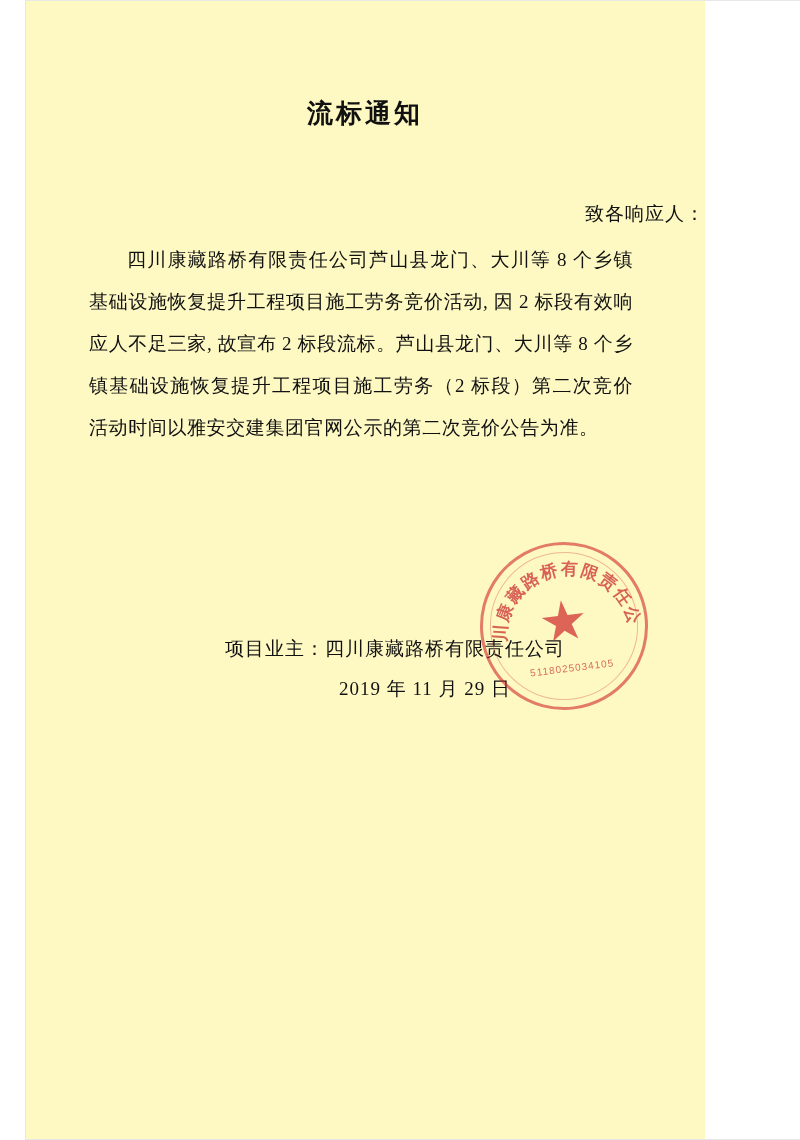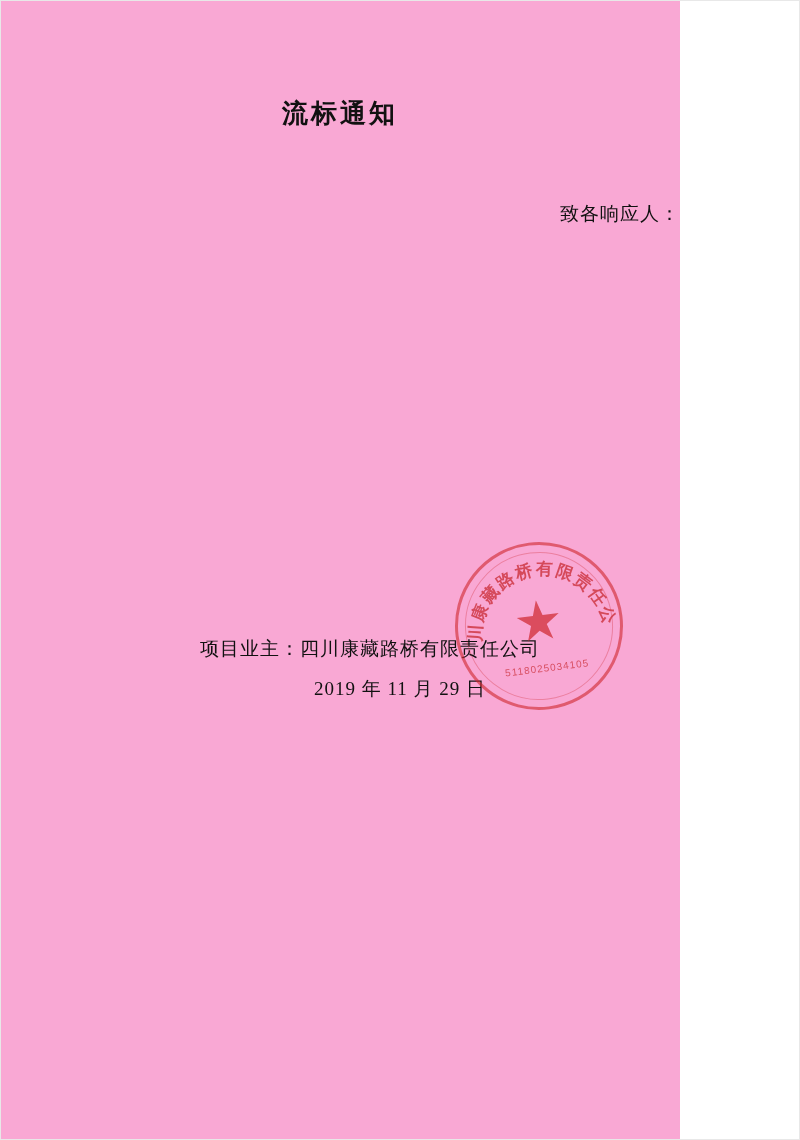--- a/index.html
+++ b/index.html
@@ -12,22 +12,23 @@
     background: #ffffff;
     font-family: "Liberation Serif", "DejaVu Serif", serif;
     color: #1a1a1a;
     position: relative;
     overflow: hidden;
   }
   .page {
     position: relative;
     width: 680px;
     height: 1140px;
-    background: #f9a8d4;
+    background: #fef9c3;
     box-sizing: border-box;
+    margin-left: 25px;
   }
   .doc-title {
     text-align: center;
     font-size: 26px;
     font-weight: bold;
     letter-spacing: 3px;
     margin: 0;
     padding-top: 96px;
     color: #111;
   }
@@ -135,20 +136,21 @@
 </style>
 </head>
 <body>
 
 <div class="page">
 
   <h1 class="doc-title">流标通知</h1>
 
   <p class="salutation">致各响应人：</p>
 
+  <p class="body-text">四川康藏路桥有限责任公司芦山县龙门、大川等 8 个乡镇基础设施恢复提升工程项目施工劳务竞价活动, 因 2 标段有效响应人不足三家, 故宣布 2 标段流标。芦山县龙门、大川等 8 个乡镇基础设施恢复提升工程项目施工劳务（2 标段）第二次竞价活动时间以雅安交建集团官网公示的第二次竞价公告为准。</p>
 
   <div class="signature-block">
     <p class="sig-line">项目业主：四川康藏路桥有限责任公司</p>
     <p class="sig-line date">2019 年 11 月 29 日</p>
   </div>
 
   <div class="seal">
     <div class="seal-inner"></div>
     <svg class="seal-arc-text" viewBox="0 0 168 168">
       <defs>

